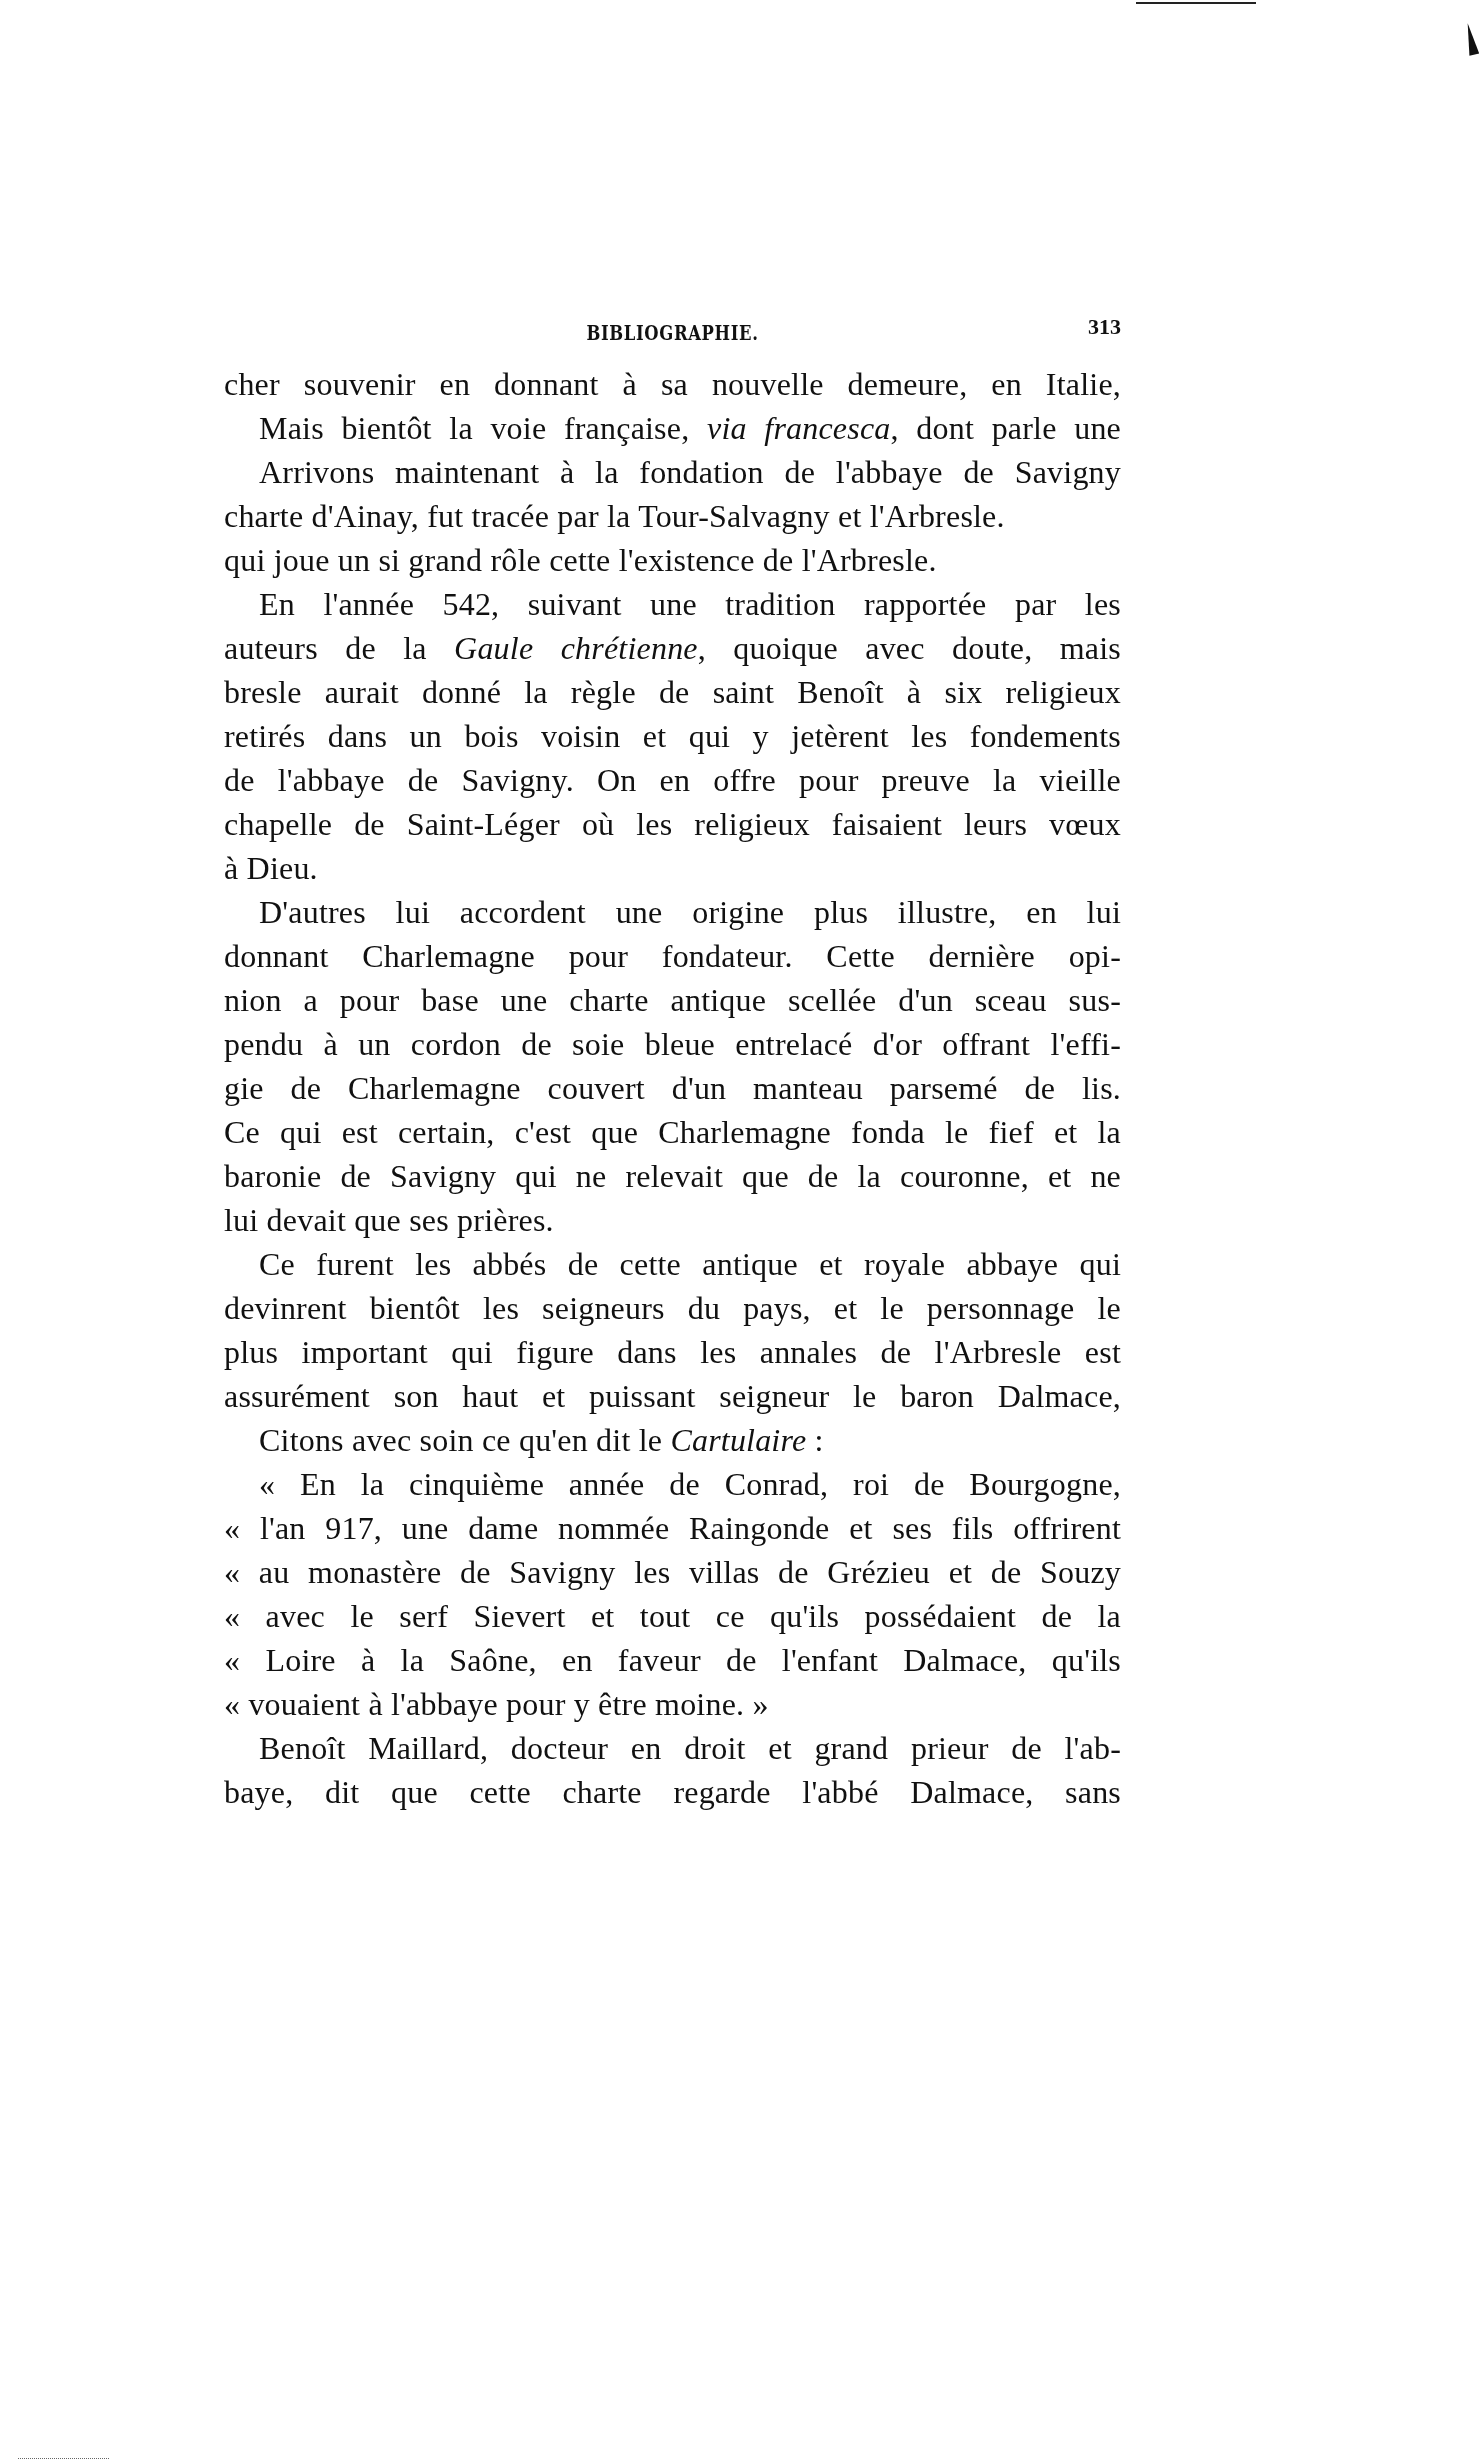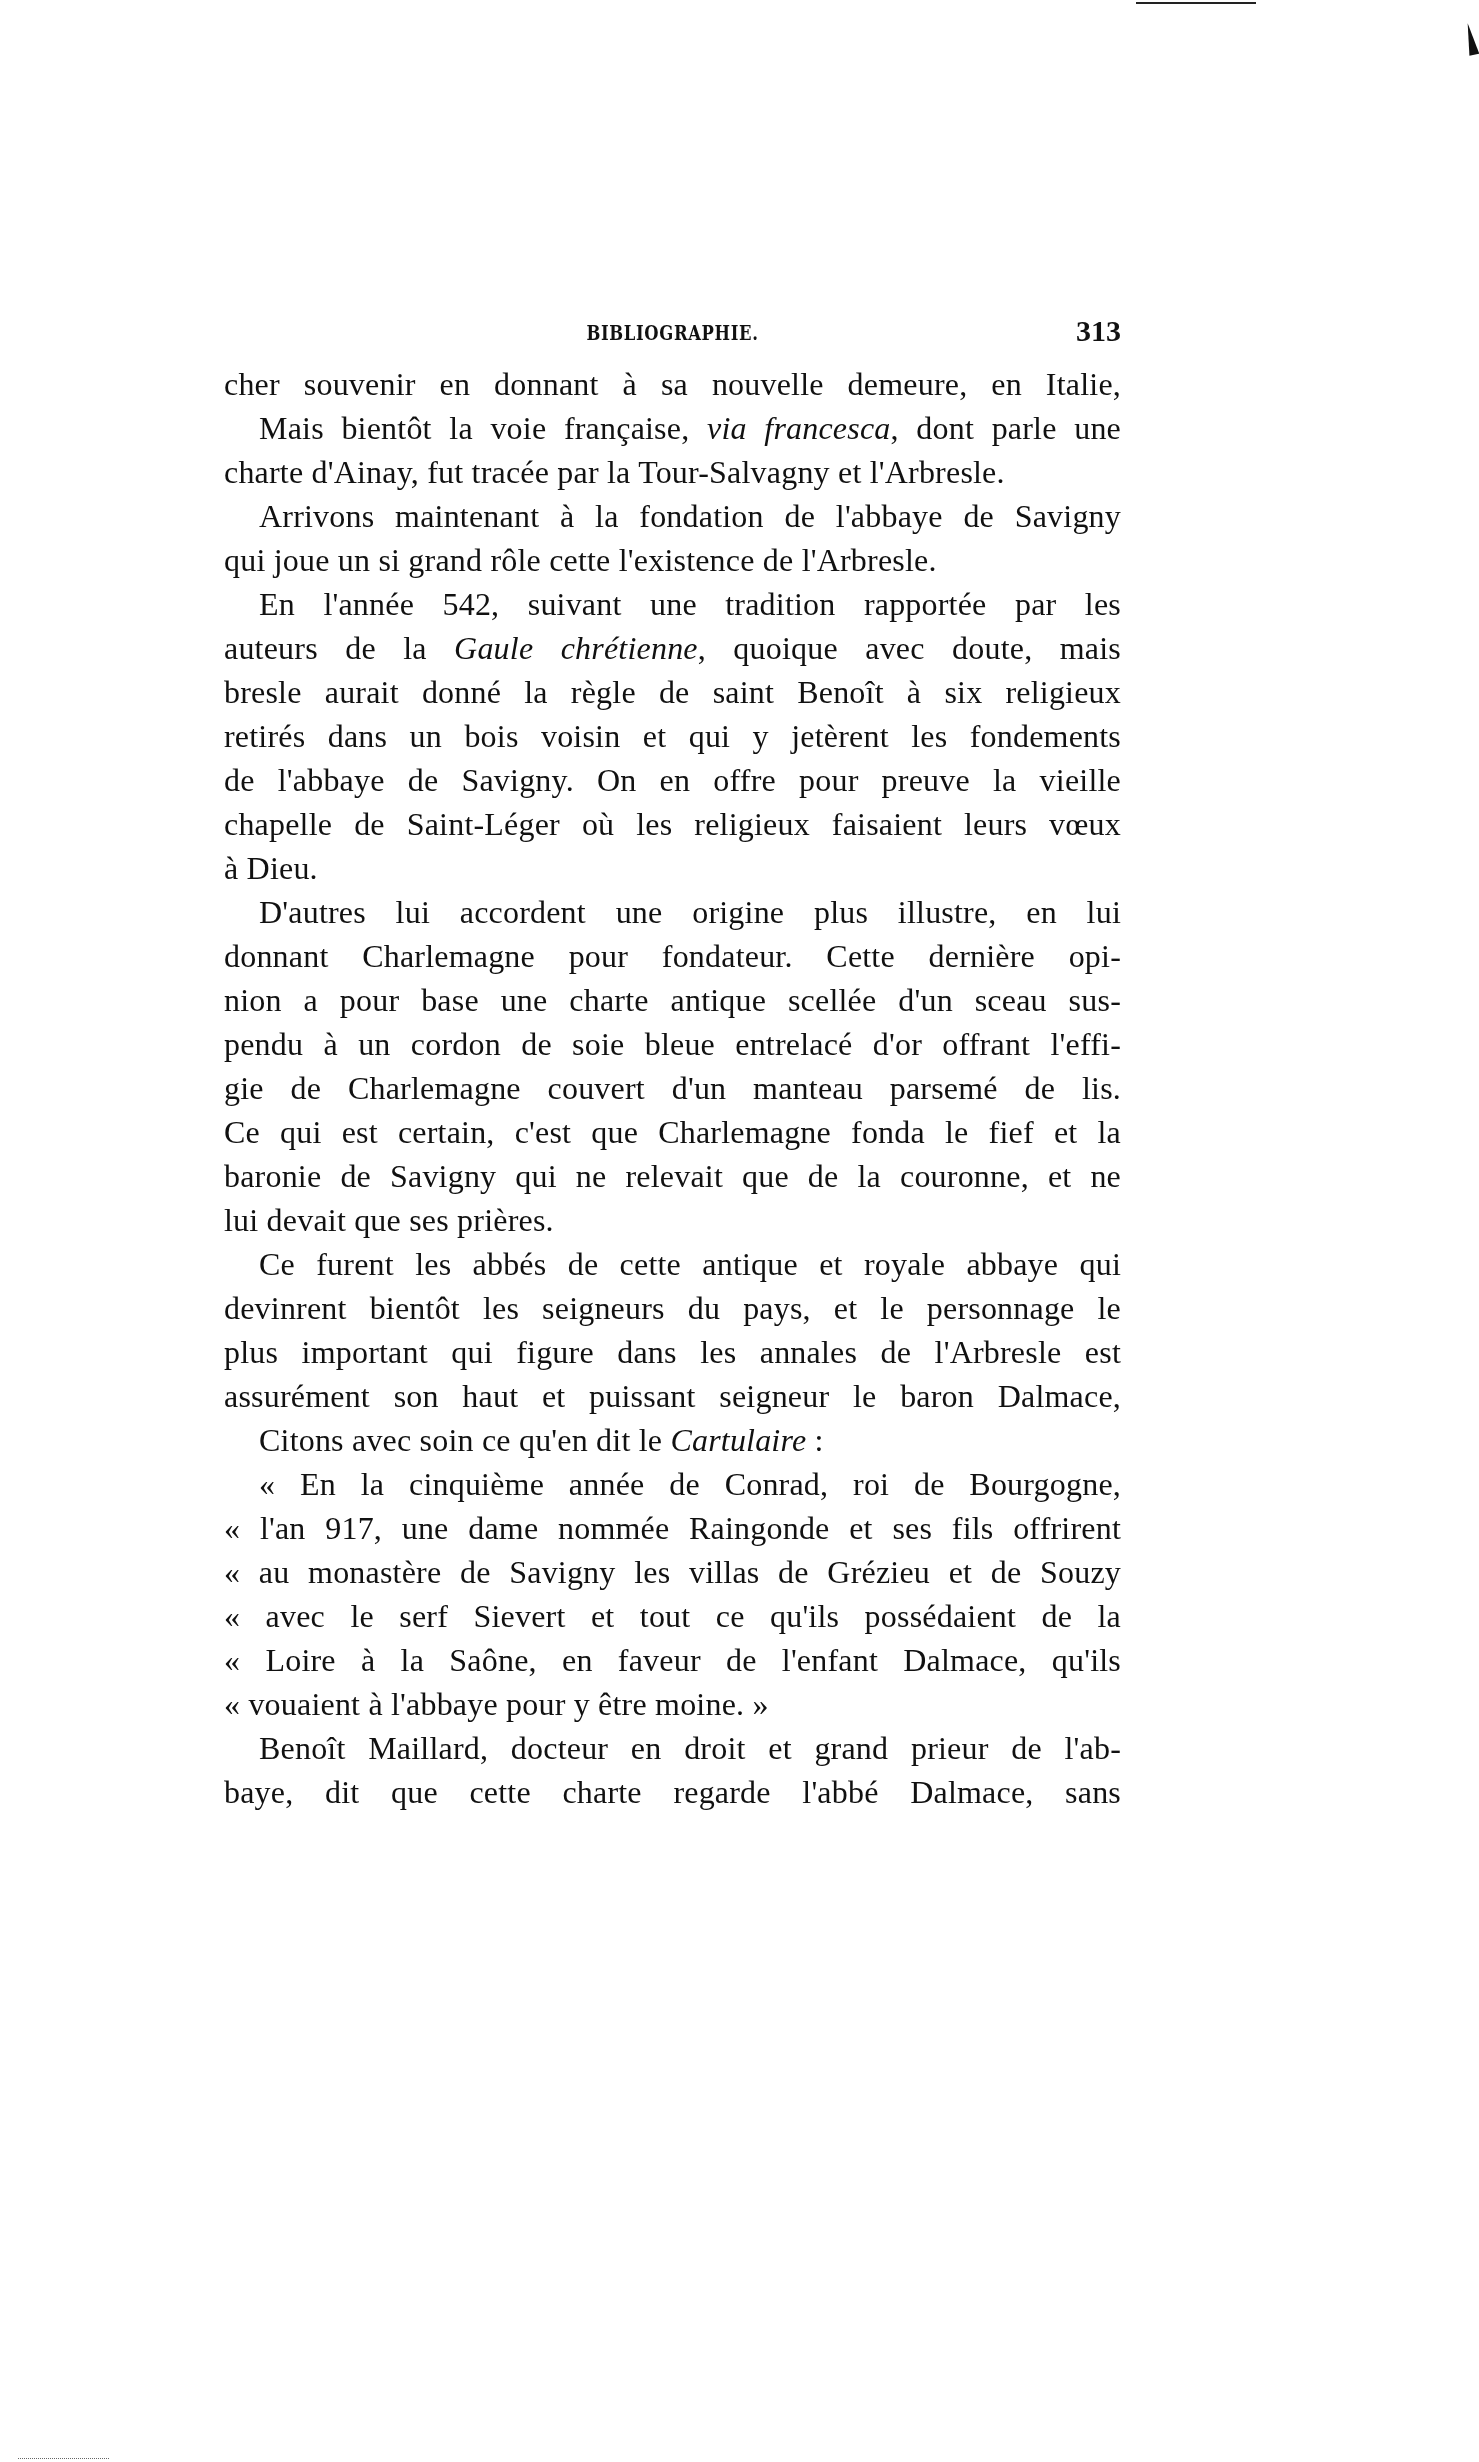--- a/index.html
+++ b/index.html
@@ -43,21 +43,21 @@
     left: 0; right: 0; top: 6.6px;
     text-align: center;
     font-size: 20px;
     font-weight: bold;
     letter-spacing: 0.8px;
     transform: scaleX(0.82);
   }
   .page-number {
     position: absolute;
     right: 0; top: 0;
-    font-size: 30px;
+    font-size: 22px;
     font-weight: bold;
     font-family: "Liberation Serif", serif;
   }
   .text-body {
     position: absolute;
     left: 224px; top: 362px;
     width: 897px;
   }
   .line {
     height: 44px;
@@ -82,22 +82,22 @@
 <div class="bottom-marks"></div>
 
 <div class="page-header">
   <div class="running-head">BIBLIOGRAPHIE.</div>
   <div class="page-number">313</div>
 </div>
 
 <div class="text-body">
   <div class="line">cher souvenir en donnant à sa nouvelle demeure, en Italie,</div>
   <div class="line indent"><span>Mais bientôt la voie française, </span><em>via francesca</em><span>, dont parle une</span></div>
+  <div class="line indent">Arrivons maintenant à la fondation de l'abbaye de Savigny</div>
   <div class="line last">charte d'Ainay, fut tracée par la Tour-Salvagny et l'Arbresle.</div>
-  <div class="line indent">Arrivons maintenant à la fondation de l'abbaye de Savigny</div>
   <div class="line last">qui joue un si grand rôle cette l'existence de l'Arbresle.</div>
   <div class="line indent">En l'année 542, suivant une tradition rapportée par les</div>
   <div class="line"><span>auteurs de la </span><em>Gaule chrétienne</em><span>, quoique avec doute, mais</span></div>
   <div class="line">bresle aurait donné la règle de saint Benoît à six religieux</div>
   <div class="line">retirés dans un bois voisin et qui y jetèrent les fondements</div>
   <div class="line">de l'abbaye de Savigny. On en offre pour preuve la vieille</div>
   <div class="line">chapelle de Saint-Léger où les religieux faisaient leurs vœux</div>
   <div class="line last">à Dieu.</div>
   <div class="line indent">D'autres lui accordent une origine plus illustre, en lui</div>
   <div class="line">donnant Charlemagne pour fondateur. Cette dernière opi-</div>

